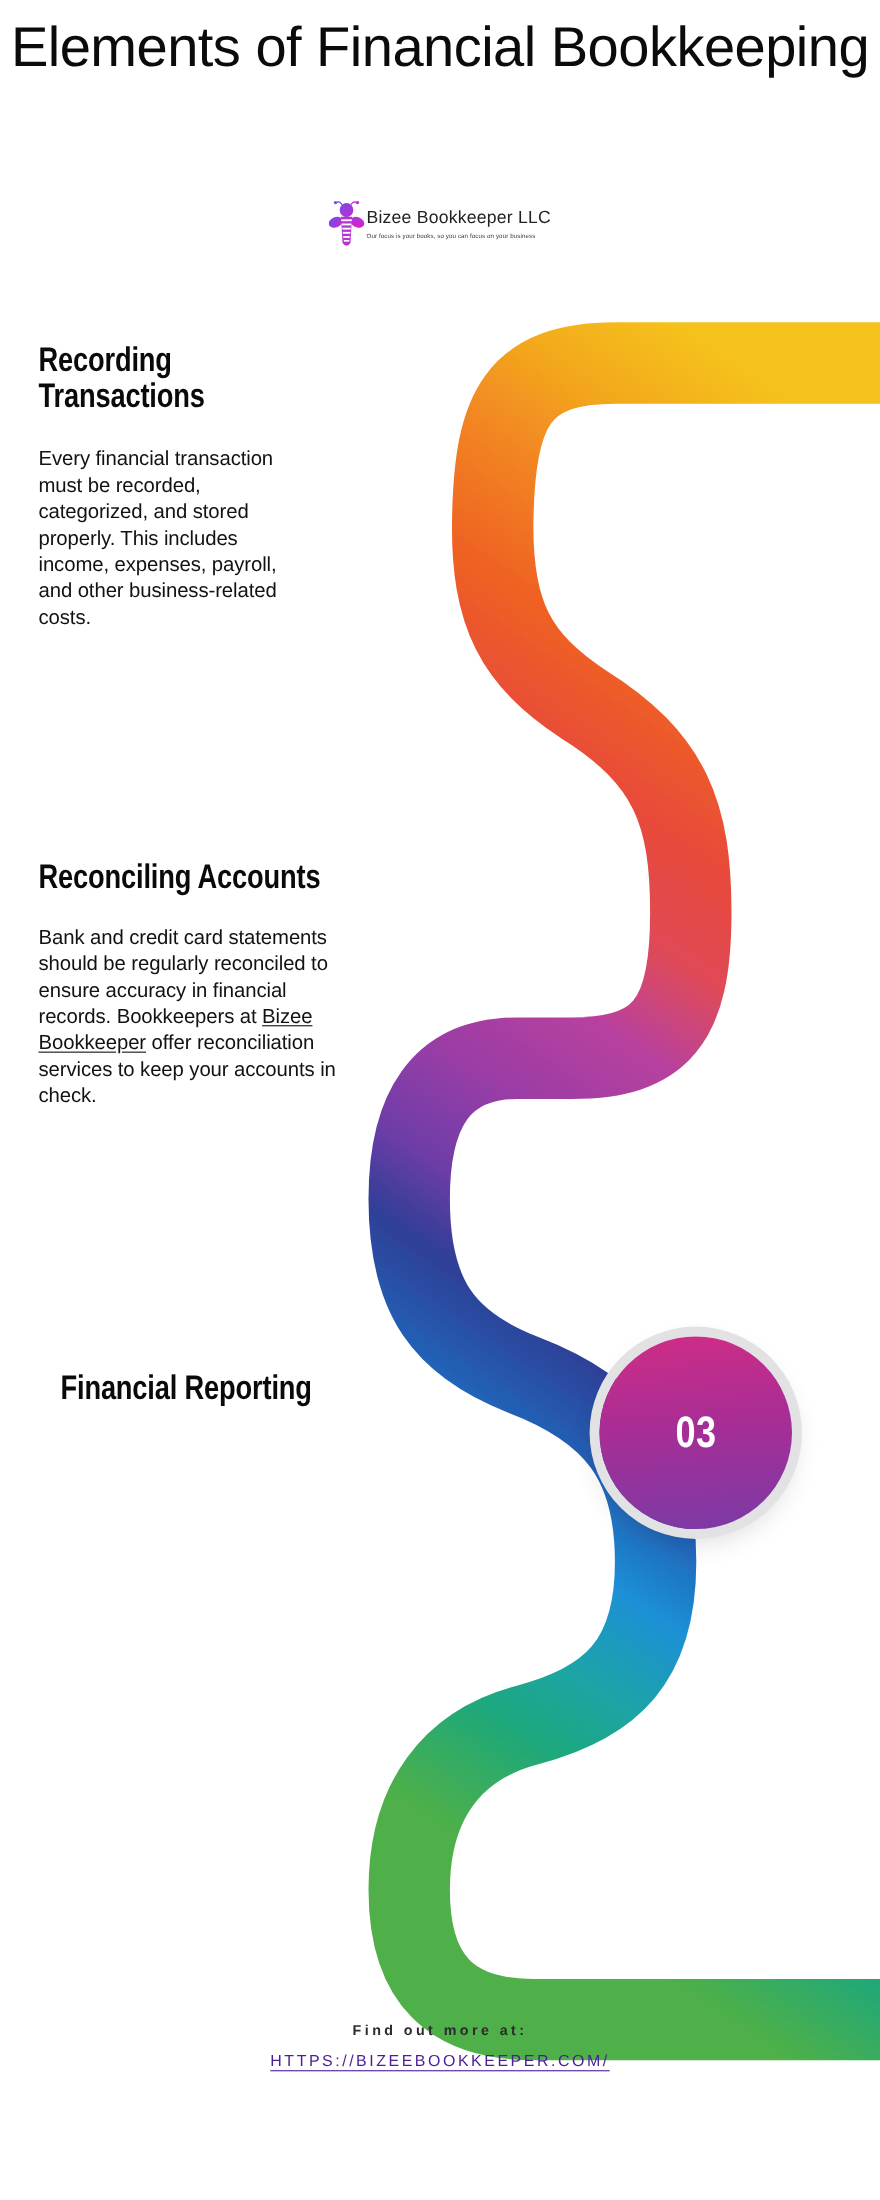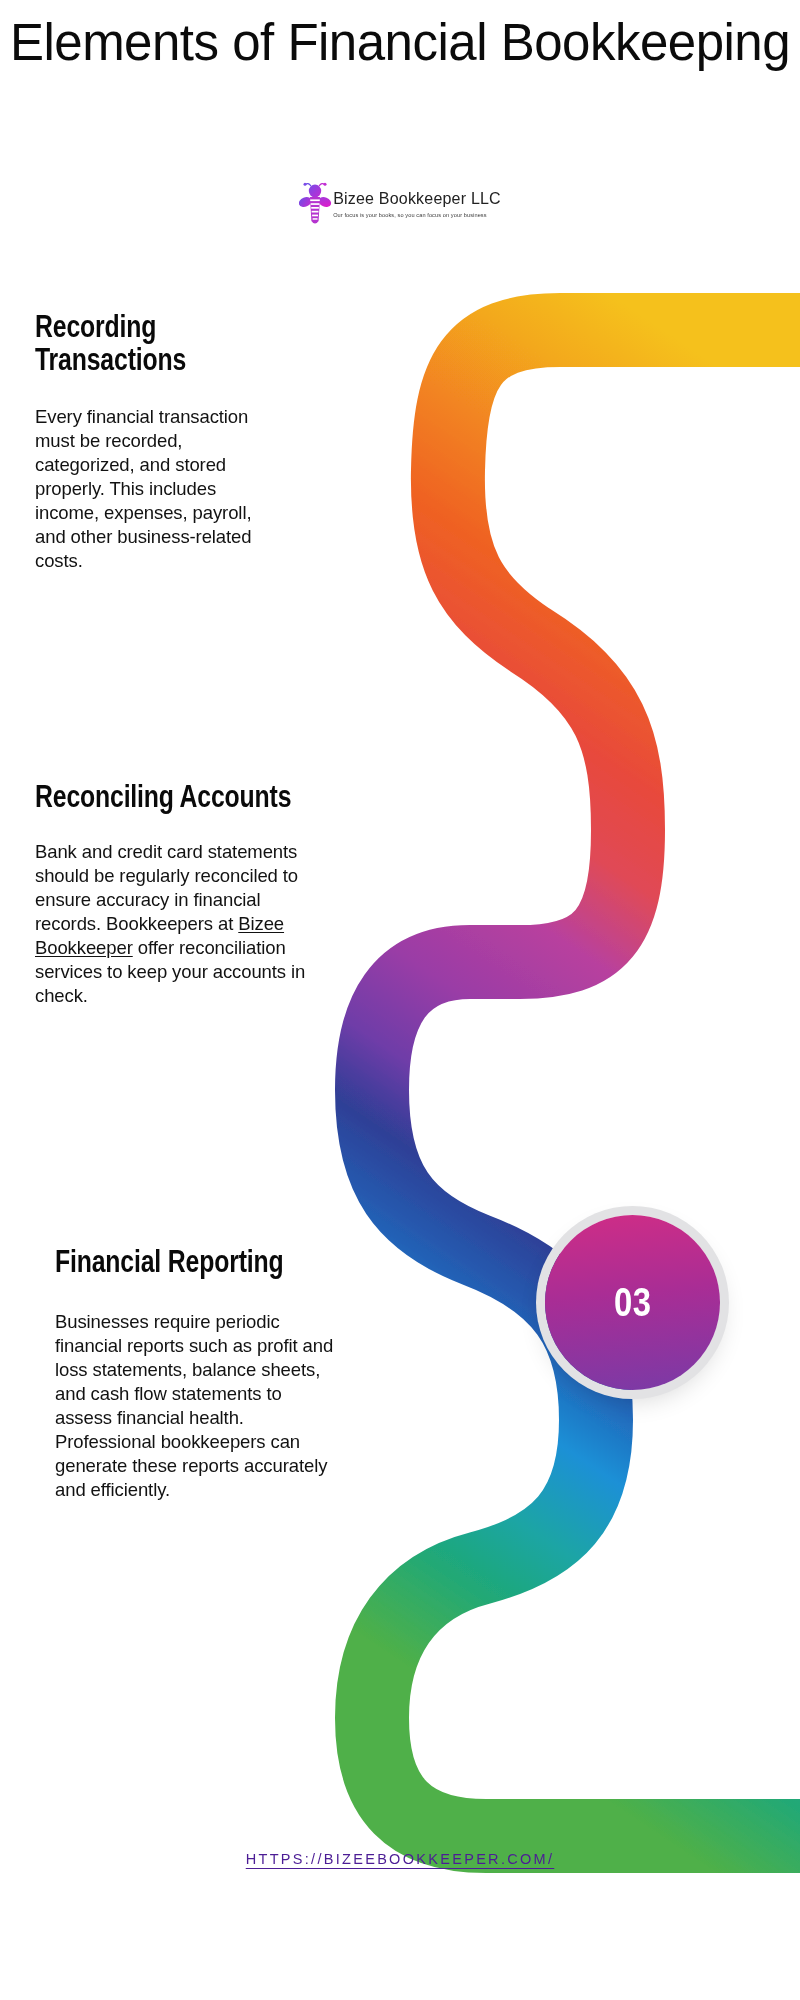--- a/index.html
+++ b/index.html
@@ -259,24 +259,22 @@
   <div class="step-body" id="body-1">
     <span>Every financial transaction must be recorded, categorized, and stored properly. This includes income, expenses, payroll, and other business-related costs.</span>
   </div>
 
   <div class="step-head" id="head-2">Reconciling Accounts</div>
   <div class="step-body" id="body-2">
     <span>Bank and credit card statements should be regularly reconciled to ensure accuracy in financial records. Bookkeepers at </span><a class="inline-link" href="#">Bizee Bookkeeper</a><span> offer reconciliation services to keep your accounts in check.</span>
   </div>
 
   <div class="step-head" id="head-3">Financial Reporting</div>
-  <div class="step-body" id="body-3">
-    <span>Businesses require periodic financial reports such as profit and loss statements, balance sheets, and cash flow statements to assess financial health. Professional bookkeepers can generate these reports accurately and efficiently.</span>
-  </div>
   <div class="step-circle" id="circle-3">
     <span class="num">03</span>
   </div>
 
   <div class="footer">
+    <div class="footer-lead">Find out more at:</div>
     <a class="footer-url" href="#">HTTPS://BIZEEBOOKKEEPER.COM/</a>
   </div>
 
 </div>
 
 </body></html>

